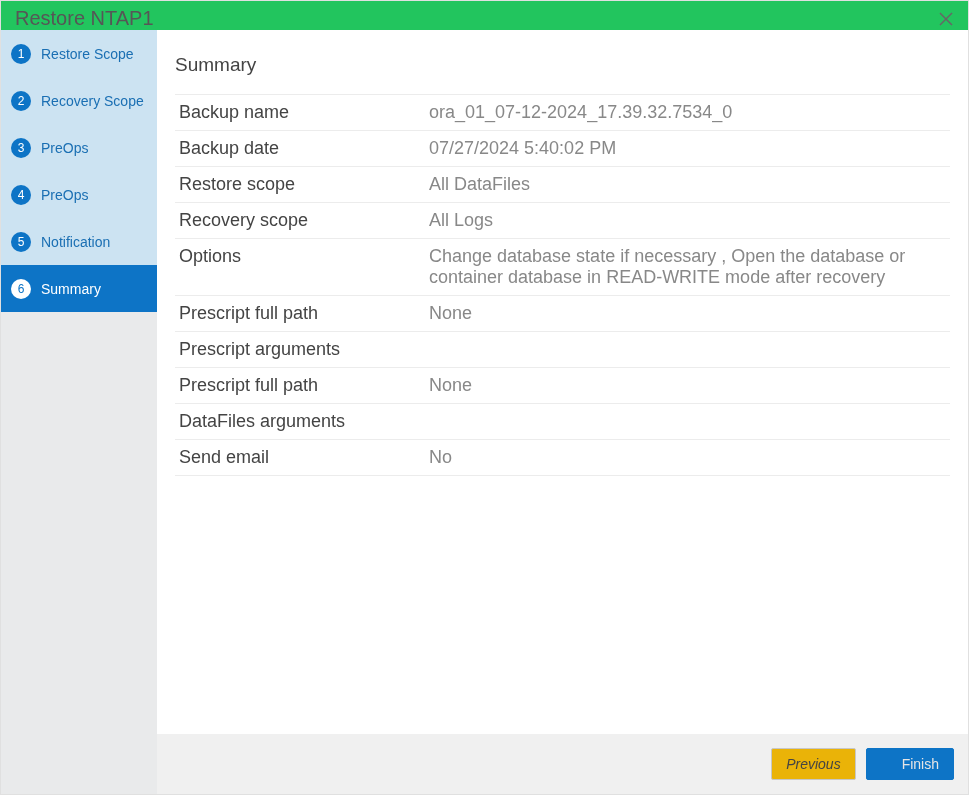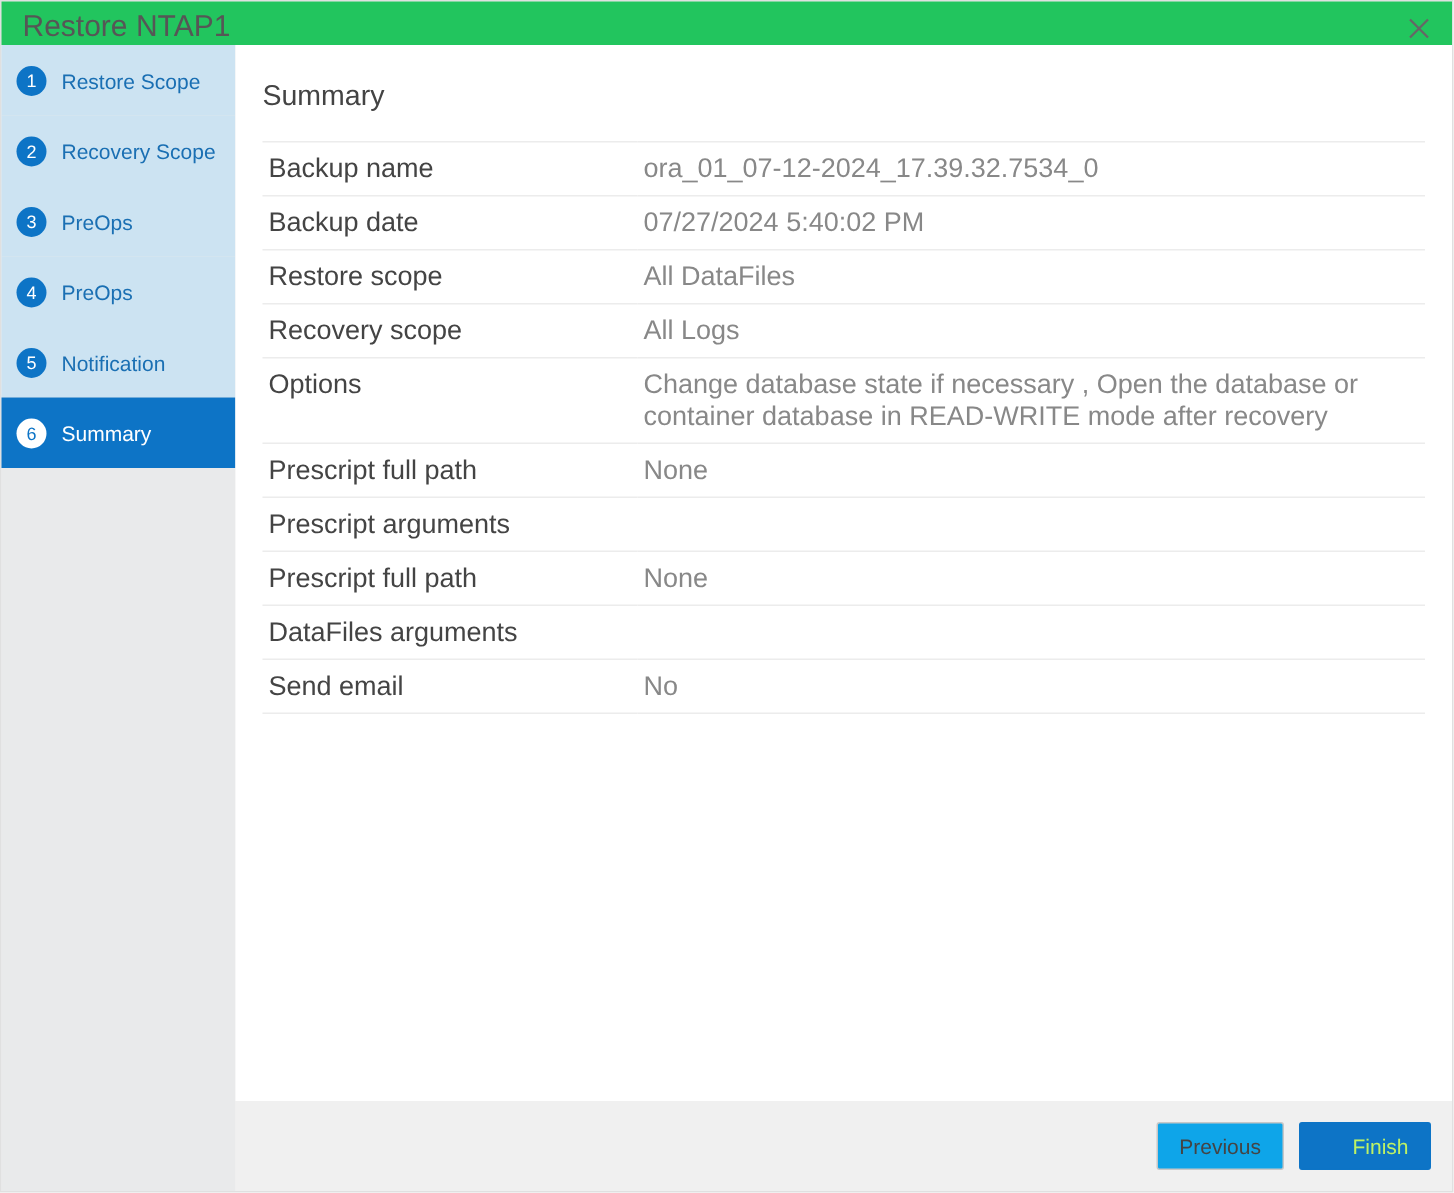--- a/index.html
+++ b/index.html
@@ -135,28 +135,29 @@
     height: 32px;
     padding: 0 14px;
     font-size: 14px;
     border-radius: 2px;
     cursor: pointer;
     display: inline-flex;
     align-items: center;
     justify-content: center;
   }
   .btn-secondary {
-    background: #0ea5e9;
+    background: #eab308;
     border: 1px solid #c7c7c7;
     color: #444;
+    font-style: italic;
   }
   .btn-primary {
     background: #0d74c6;
     border: 1px solid #0d74c6;
-    color: #bef264;
+    color: #e5e5e5;
     padding-left: 35px;
   }
 </style>
 </head>
 <body>
 
 <div class="modal">
 
   <div class="header">
     <div class="header-title">Restore NTAP1</div>

